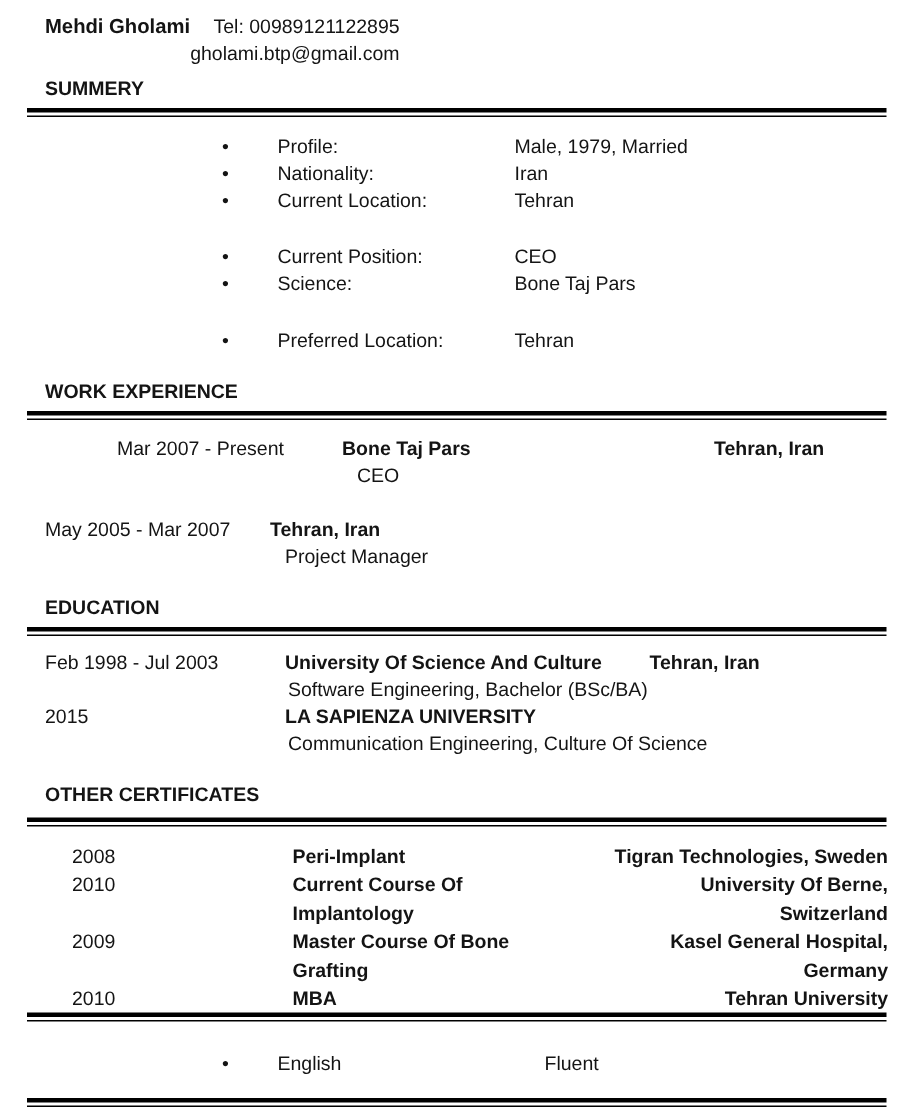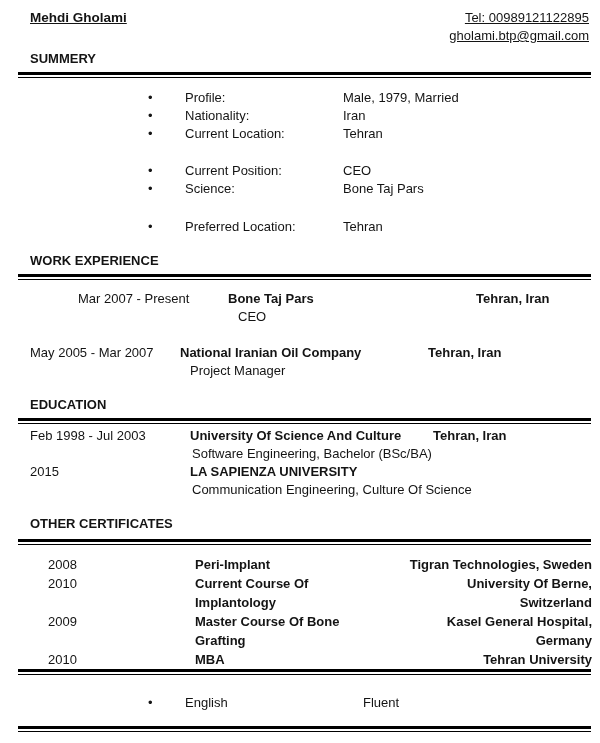--- a/index.html
+++ b/index.html
@@ -10,21 +10,21 @@
     background: #ffffff;
     color: #141414;
     font-family: "Liberation Sans", sans-serif;
     font-size: 13px;
     line-height: 18px;
     overflow: hidden;
     box-sizing: border-box;
   }
 
   
-  .header { display: flex; justify-content: space-between; padding-top: 9px; text-decoration: underline; }
+  .header { display: flex; padding-top: 9px; }
   .name { margin-left: 30px; font-weight: bold; font-size: 13.5px; }
   .contact { text-align: right; margin-right: 11px; }
 
   
   .heading { margin-left: 30px; font-weight: bold; }
   .h-summary { margin-top: 5px; }
   .h-work { margin-top: 16px; }
   .h-edu { margin-top: 16px; }
   .h-cert { margin-top: 16px; }
 
@@ -55,21 +55,21 @@
   
   .xp-1 { margin-top: 10px; padding-left: 48px; }
   .xp-2 { margin-top: 18px; }
   .xp-head { display: flex; }
   .xp-dates { margin-left: 30px; width: 150px; }
   .xp-company { width: 248px; font-weight: bold; }
   .xp-loc { font-weight: bold; }
   .xp-role { margin-left: 190px; }
 
   
-  .edu-block { margin-top: 3px; }
+  .edu-block { margin-top: 9px; }
   .edu-head { display: flex; }
   .edu-dates { margin-left: 30px; width: 160px; }
   .edu-school { width: 243px; font-weight: bold; }
   .edu-loc { font-weight: bold; }
   .edu-degree { margin-left: 192px; }
 
   
   .cert-table { margin-top: 10px; line-height: 19px; }
   .cert-row { display: flex; }
   .cert-year { margin-left: 48px; width: 147px; }
@@ -145,21 +145,20 @@
       <span class="xp-dates">Mar 2007 - Present</span>
       <span class="xp-company">Bone Taj Pars</span>
       <span class="xp-loc">Tehran, Iran</span>
     </div>
     <div class="xp-role">CEO</div>
   </div>
 
   <div class="xp-2">
     <div class="xp-head">
       <span class="xp-dates">May 2005 - Mar 2007</span>
-      <span class="xp-company">National Iranian Oil Company</span>
       <span class="xp-loc">Tehran, Iran</span>
     </div>
     <div class="xp-role">Project Manager</div>
   </div>
 
   <div class="heading h-edu">EDUCATION</div>
   <div class="rule rule-3"></div>
 
   <div class="edu-block">
     <div>

